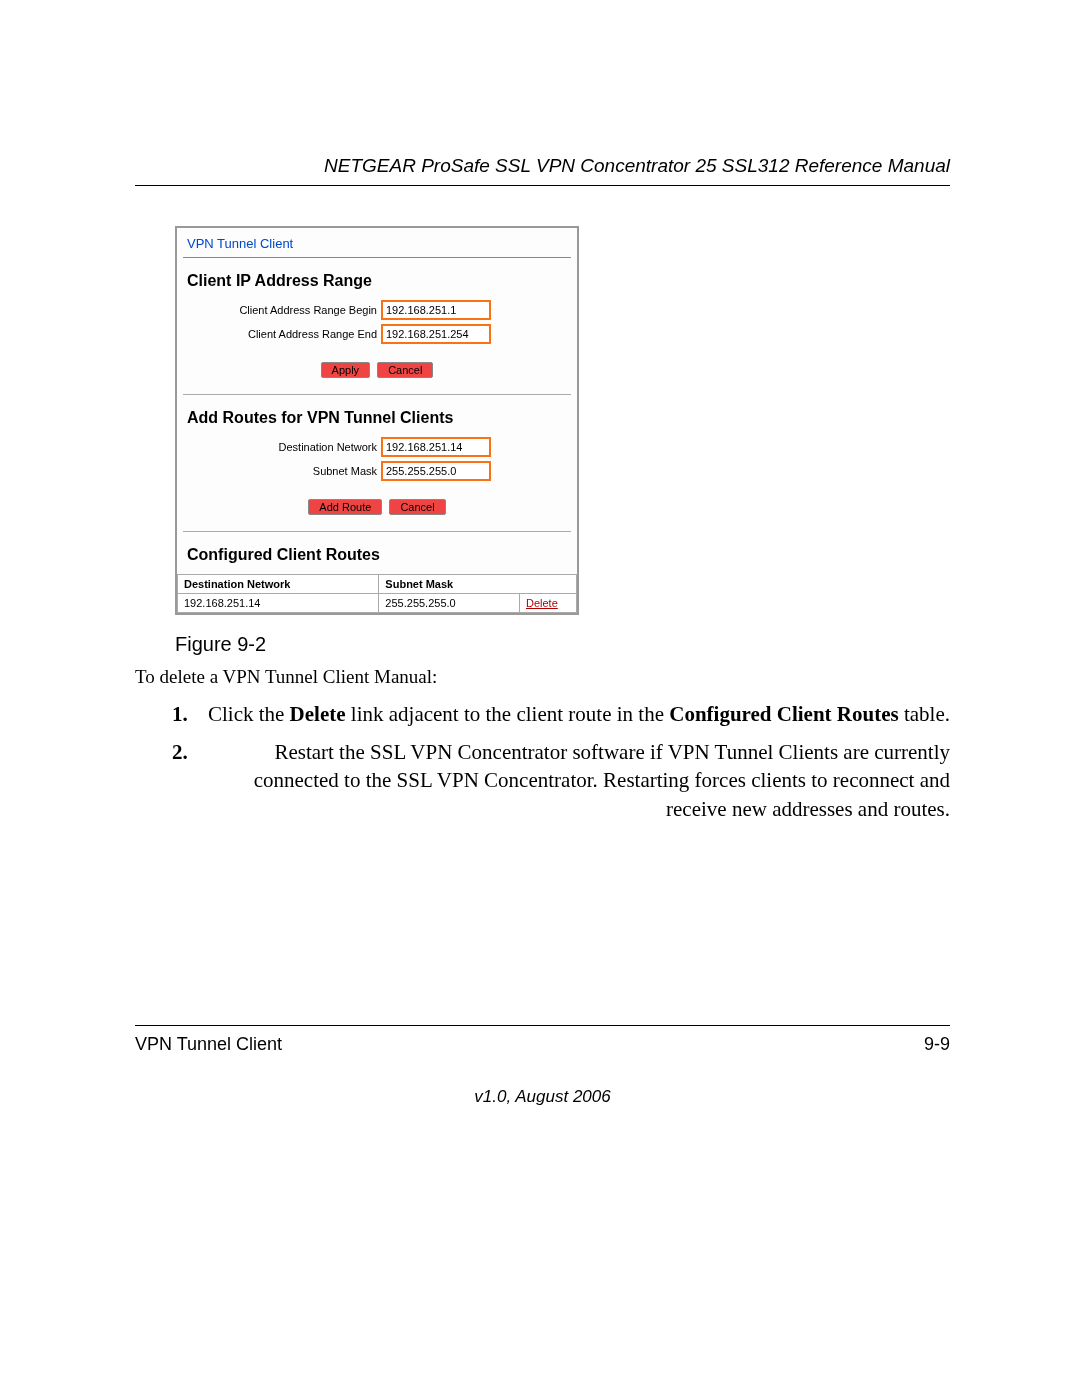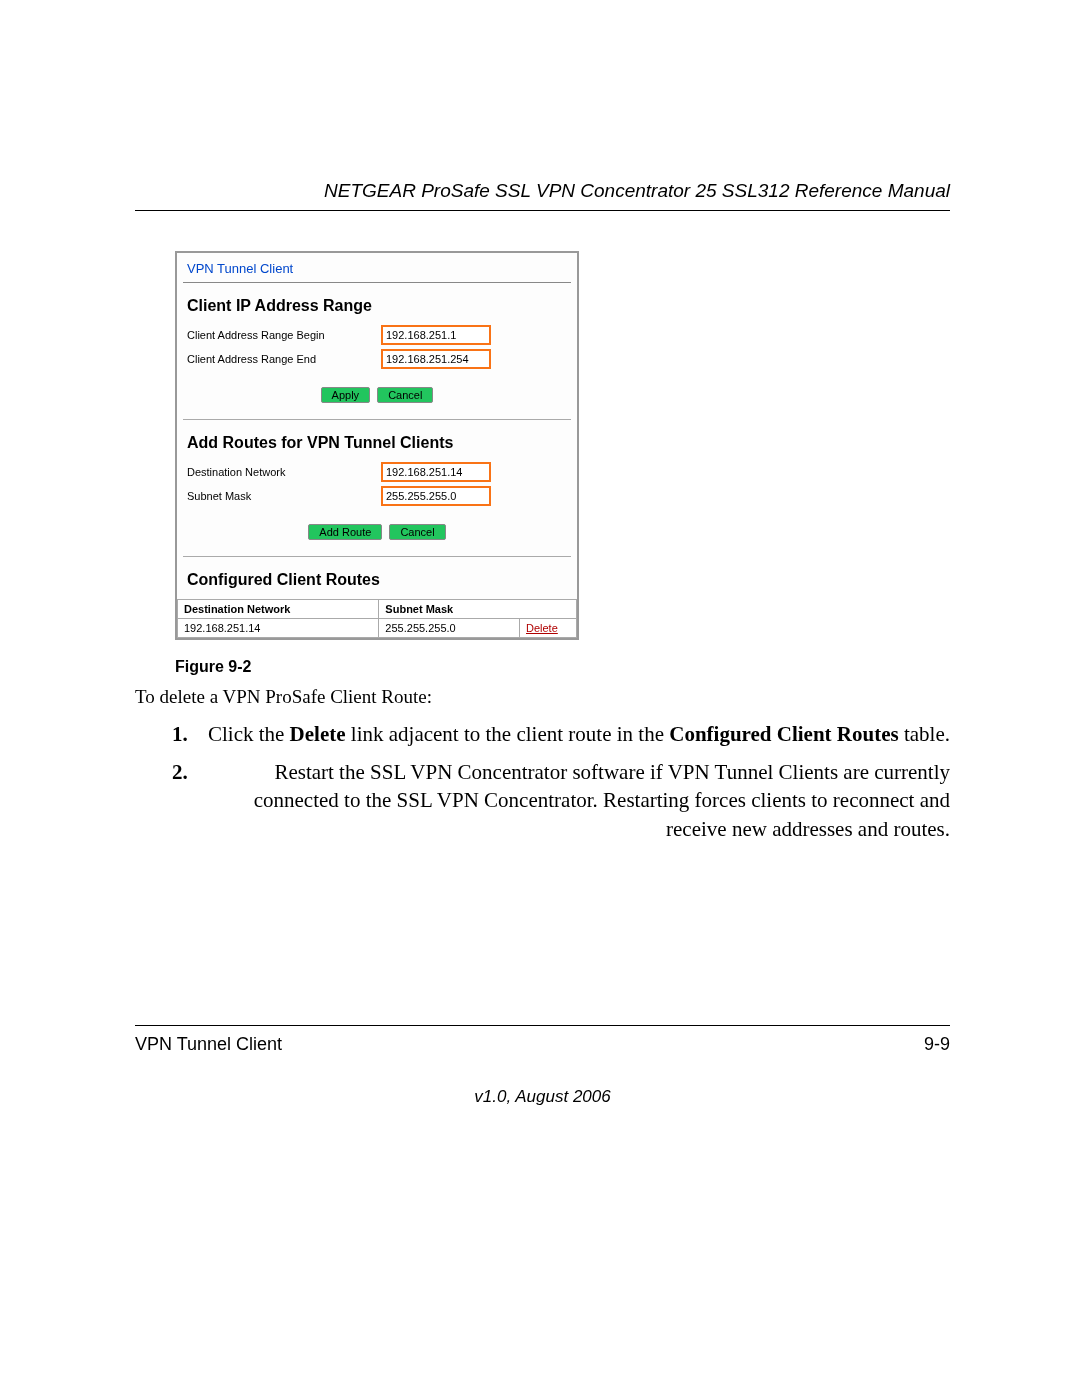--- a/index.html
+++ b/index.html
@@ -14,21 +14,20 @@
   }
   .page {
     padding: 155px 130px 0 135px;
   }
   .header-title {
     font-style: italic;
     text-align: right;
     font-size: 19px;
     font-family: Arial, Helvetica, sans-serif;
     margin-bottom: 6px;
-    margin-top: 25px;
   }
   .header-rule, .footer-rule {
     border: none;
     border-top: 1px solid #000;
   }
   
   .panel {
     width: 400px;
     margin: 40px 0 10px 40px;
     border: 2px solid #999;
@@ -54,42 +53,42 @@
     font-size: 16px;
     margin: 8px 0 10px 0;
   }
   .field-row {
     display: flex;
     align-items: center;
     margin: 4px 0;
   }
   .field-label {
     width: 190px;
-    text-align: left;
+    text-align: right;
     padding-right: 4px;
     font-size: 11px;
   }
   .field-input {
     width: 100px;
     border: 2px solid #f97316;
     background: #fff;
     font-size: 11px;
     padding: 1px 3px;
     height: 14px;
     font-family: Arial, Helvetica, sans-serif;
   }
   .button-row {
     text-align: center;
     margin: 18px 0 12px 0;
   }
   .btn {
     font-family: Arial, Helvetica, sans-serif;
     font-size: 11px;
     padding: 1px 10px;
-    background: #22c55e;
+    background: #ef4444;
     border: 1px solid #888;
     border-radius: 2px;
     margin: 0 2px;
   }
   .divider {
     border-top: 1px solid #aaa;
     margin: 0 6px;
   }
   .routes-table {
     width: 100%;
@@ -113,22 +112,22 @@
     color: #b00000;
     text-decoration: underline;
     font-size: 11px;
   }
   .routes-table td.del-cell {
     width: 44px;
     text-align: left;
   }
   .figure-caption {
     font-family: Arial, Helvetica, sans-serif;
-    font-weight: bold;
-    font-size: 16px;
+    font-weight: normal;
+    font-size: 20px;
     margin: 18px 0 8px 40px;
   }
   .body-text {
     font-size: 19px;
     margin: 6px 0 10px 0;
     line-height: 1.35;
   }
   ol.steps {
     font-size: 21px;
     margin: 4px 0 0 0;
@@ -227,21 +226,21 @@
           <td>192.168.251.14</td>
           <td>255.255.255.0</td>
           <td class="del-cell"><a href="#" class="del-link">Delete</a></td>
         </tr>
       </tbody>
     </table>
   </div>
 
   <div class="figure-caption">Figure 9-2</div>
 
-  <div class="body-text">To delete a VPN ProSafe Client Route:</div>
+  <div class="body-text">To delete a VPN Tunnel Client Manual:</div>
 
   <ol class="steps">
     <li>
       <span>Click the </span><span class="bold">Delete</span><span> link adjacent to the client route in the </span><span class="bold">Configured Client Routes</span><span> table.</span>
     </li>
     <li>Restart the SSL VPN Concentrator software if VPN Tunnel Clients are currently connected to the SSL VPN Concentrator. Restarting forces clients to reconnect and receive new addresses and routes.</li>
   </ol>
 </div>
 
 <div class="footer">

